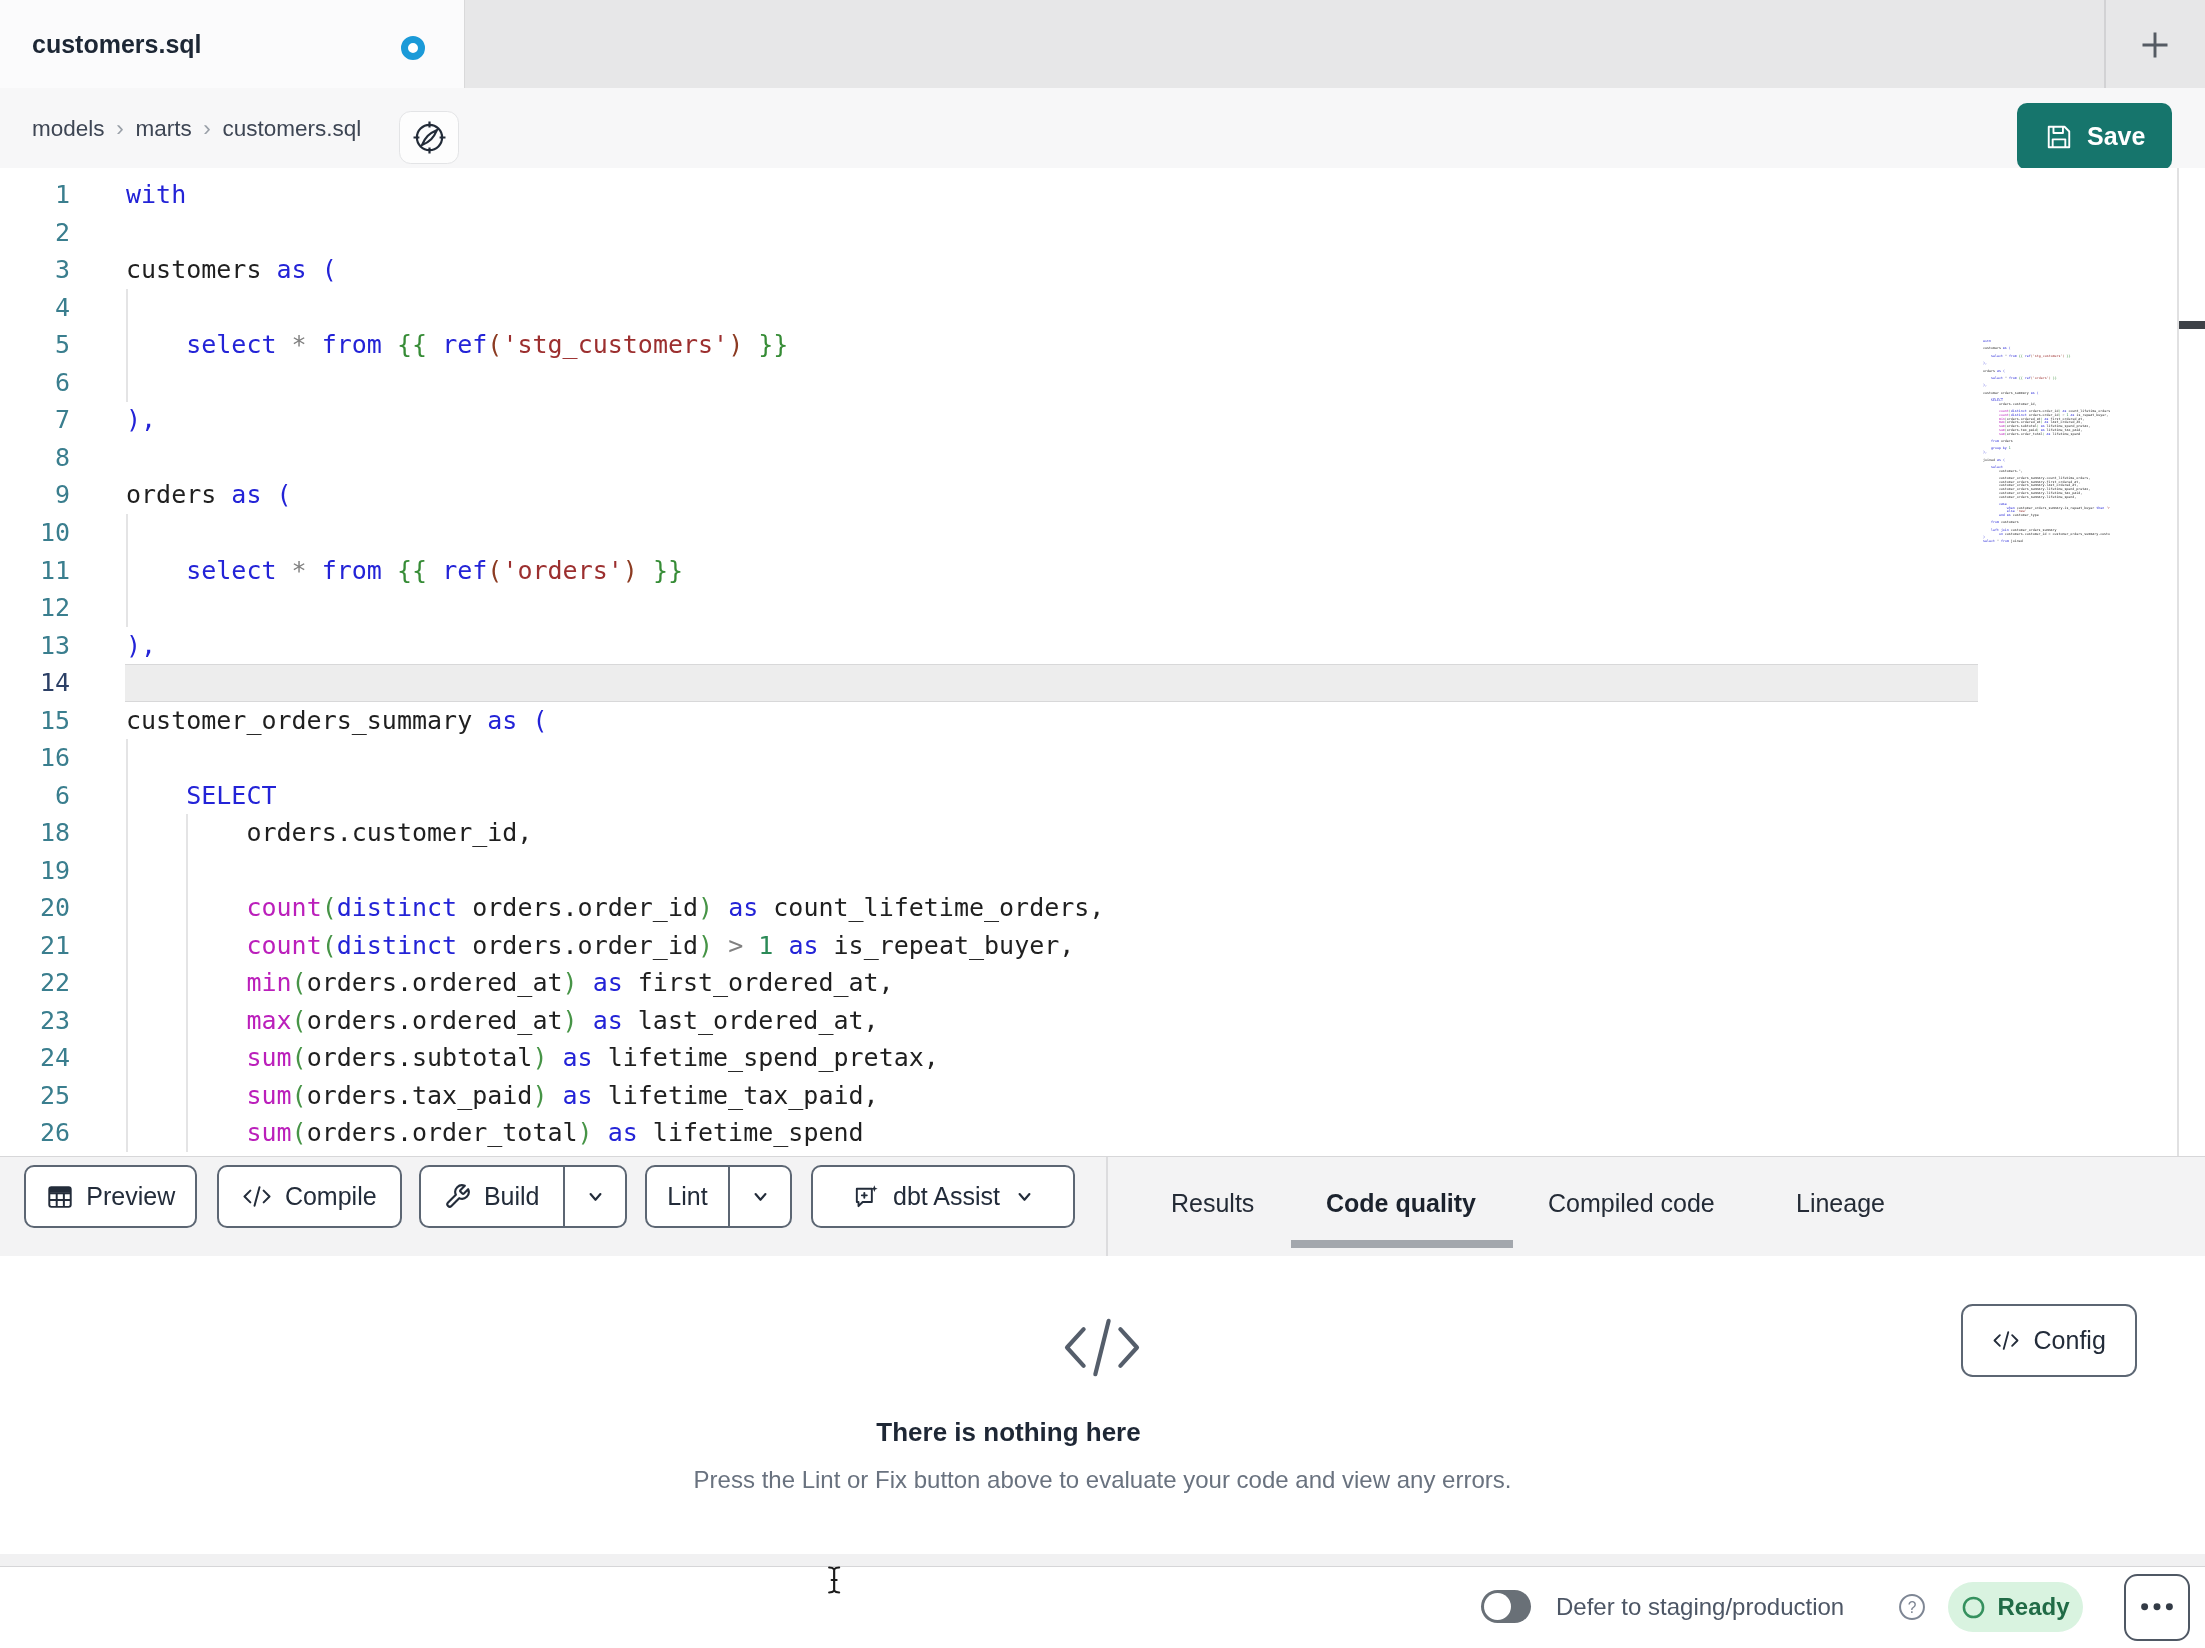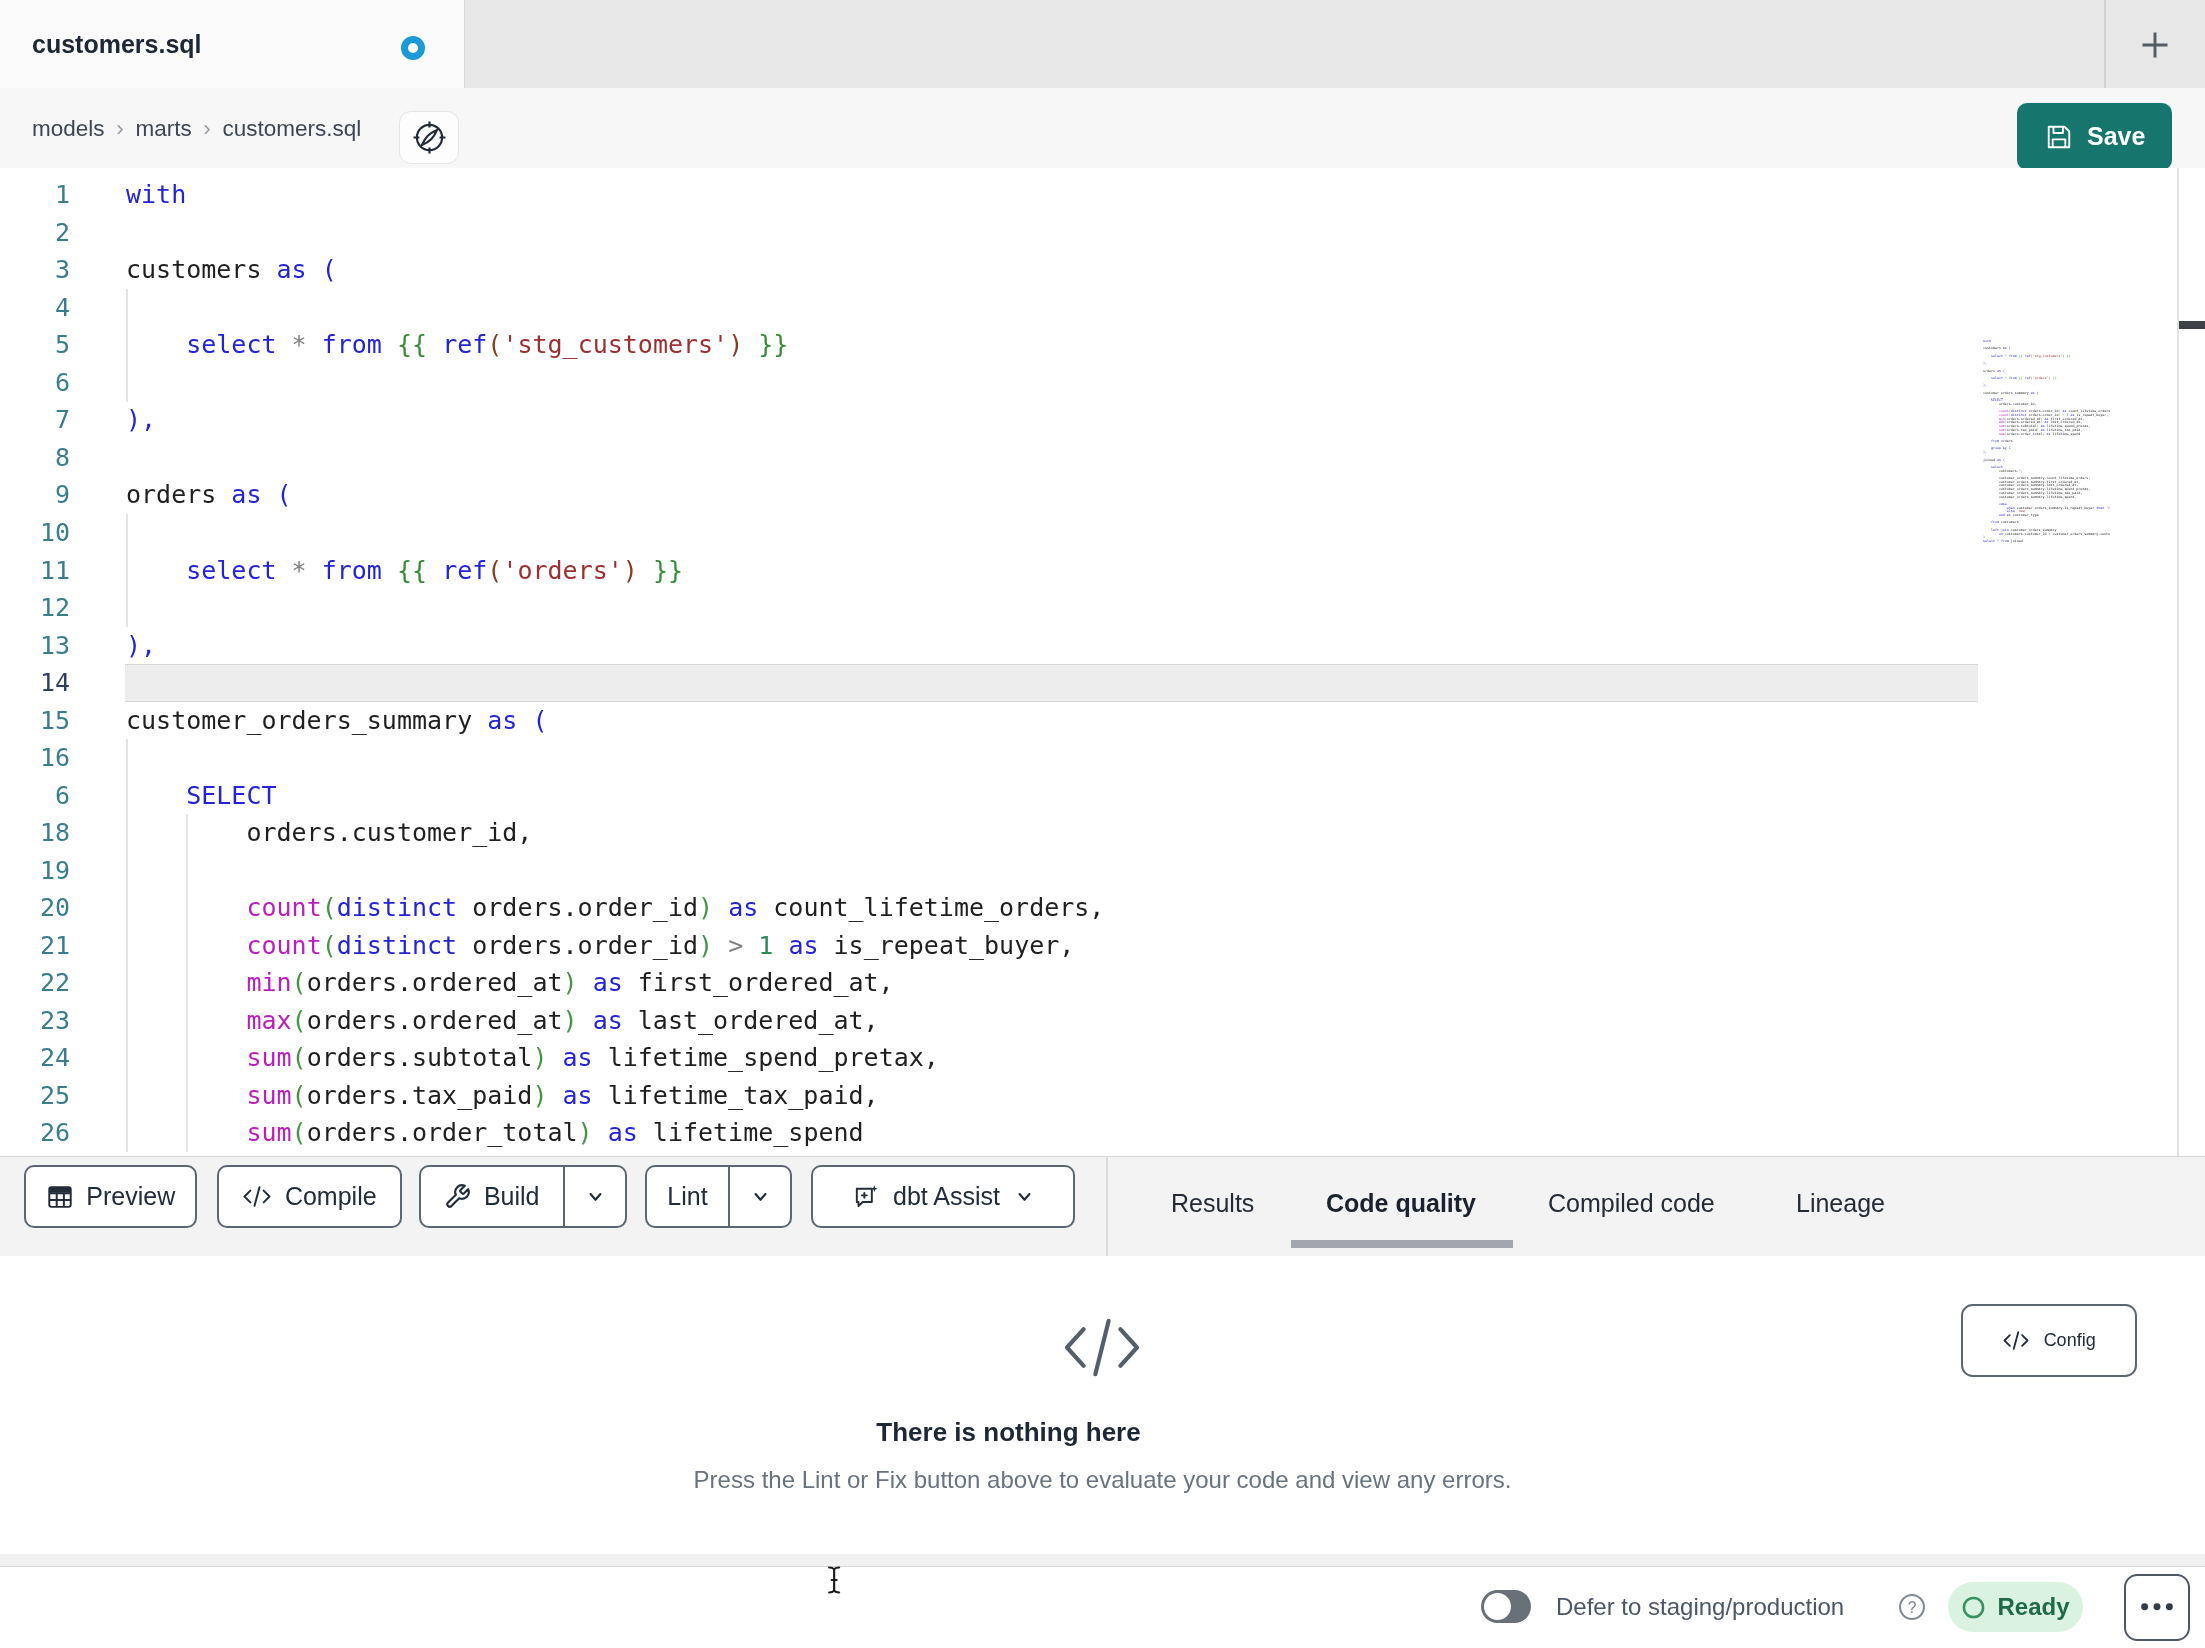--- a/index.html
+++ b/index.html
@@ -63,21 +63,21 @@
   .panel-tab.active{font-weight:700;color:#1b222d;}
   .pt-results{left:1171px;} .pt-quality{left:1326px;} .pt-compiled{left:1548px;} .pt-lineage{left:1796px;}
   .tab-underline{position:absolute;left:1291px;top:83px;width:222px;height:7.5px;background:#a3a7ad;}
 
   
   .results{position:absolute;left:0;top:1256px;width:2205px;height:298px;background:#ffffff;}
   .empty-icon{position:absolute;left:1062px;top:58px;width:80px;height:67px;color:#555e6b;}
   .empty-title{position:absolute;left:0;top:161px;width:2017px;text-align:center;font-size:26px;font-weight:700;color:#1e2735;}
   .empty-sub{position:absolute;left:0;top:210px;width:2205px;text-align:center;font-size:24px;color:#69727f;}
   .config-btn{position:absolute;left:1961px;top:48px;width:176px;height:73px;background:#ffffff;border:2.1px solid #5c6673;
-              border-radius:11.7px;display:flex;align-items:center;justify-content:center;gap:13.3px;font-size:18px;font-weight:500;
+              border-radius:11.7px;display:flex;align-items:center;justify-content:center;gap:13.3px;font-size:25px;font-weight:500;
               color:#232c3a;cursor:pointer;font-family:"Liberation Sans",sans-serif;}
 
   
   .shadow-band{position:absolute;left:0;top:1554px;width:2205px;height:11.7px;background:#f1f1f2;}
   .statusbar{position:absolute;left:0;top:1566px;width:2205px;height:83px;background:#ffffff;border-top:0.8px solid #d6d6d8;}
   .toggle{position:absolute;left:1481px;top:22.5px;width:50px;height:33px;border-radius:16.7px;background:#697077;cursor:pointer;}
   .toggle .knob{position:absolute;left:3.3px;top:3.3px;width:27px;height:27px;border-radius:50%;background:#ffffff;}
   .defer-label{position:absolute;left:1556px;top:0;line-height:79px;font-size:24px;color:#4d5665;white-space:nowrap;}
   .help-icon{position:absolute;left:1898px;top:26px;width:28px;height:28px;color:#7e8694;}
   .ready-badge{position:absolute;left:1948px;top:15px;width:135px;height:50px;border-radius:25px;background:#d9f3e0;

